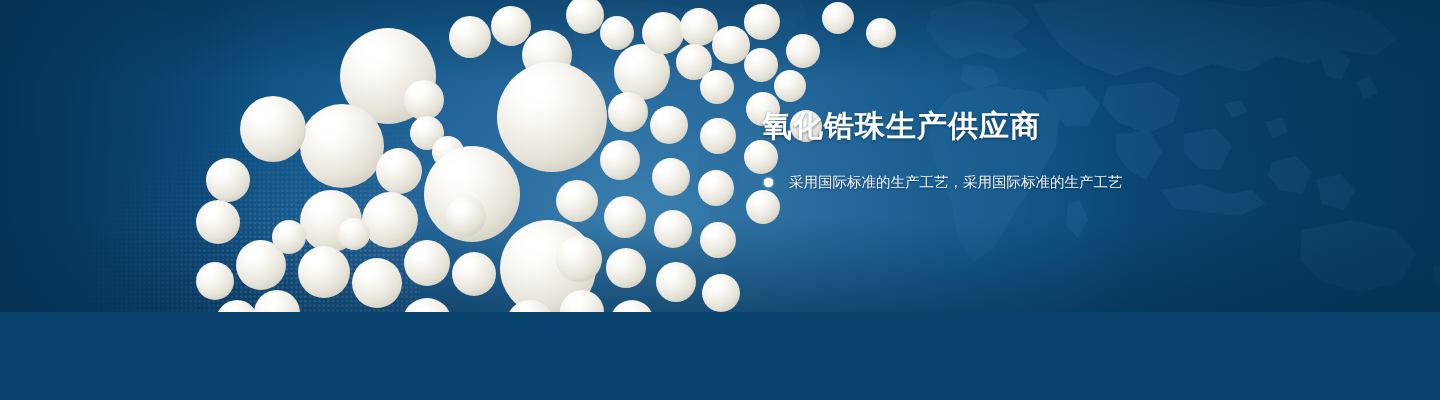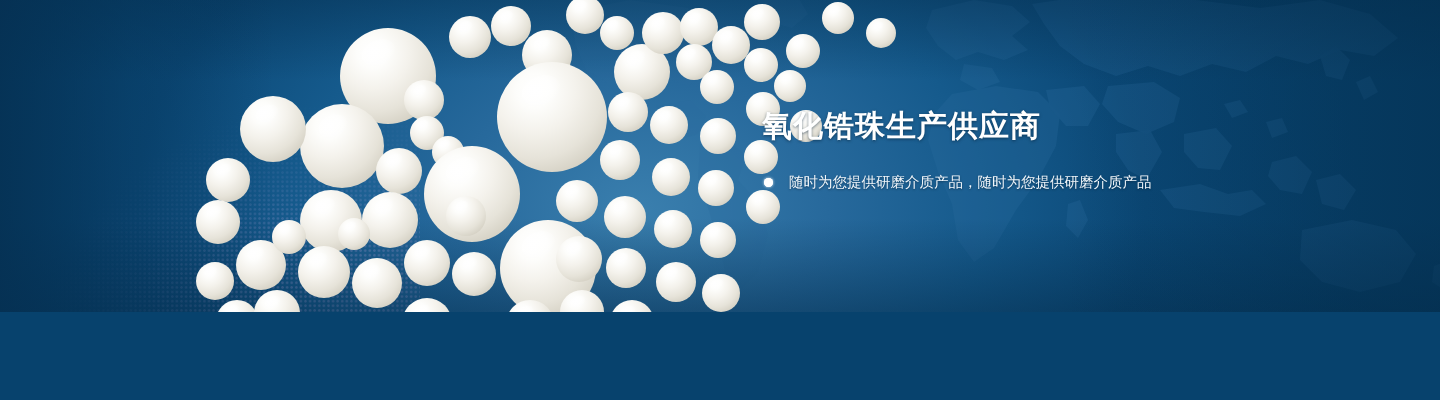--- a/index.html
+++ b/index.html
@@ -265,18 +265,18 @@
     </div>
 
   <div class="copy">
     <h1 class="headline">氧化锆珠生产供应商</h1>
     <ul class="bullets">
         <li class="bullet">
           <span class="bullet-dot"></span>
         </li>
         <li class="bullet">
           <span class="bullet-dot"></span>
-          <span class="bullet-line">随时为您提供研磨介质产品，随时为您提供研磨介质产品</span>
+          <span class="bullet-line">采用国际标准的生产工艺，采用国际标准的生产工艺</span>
         </li>
       </ul>
   </div>
 
 </div>
 
 </body></html>

